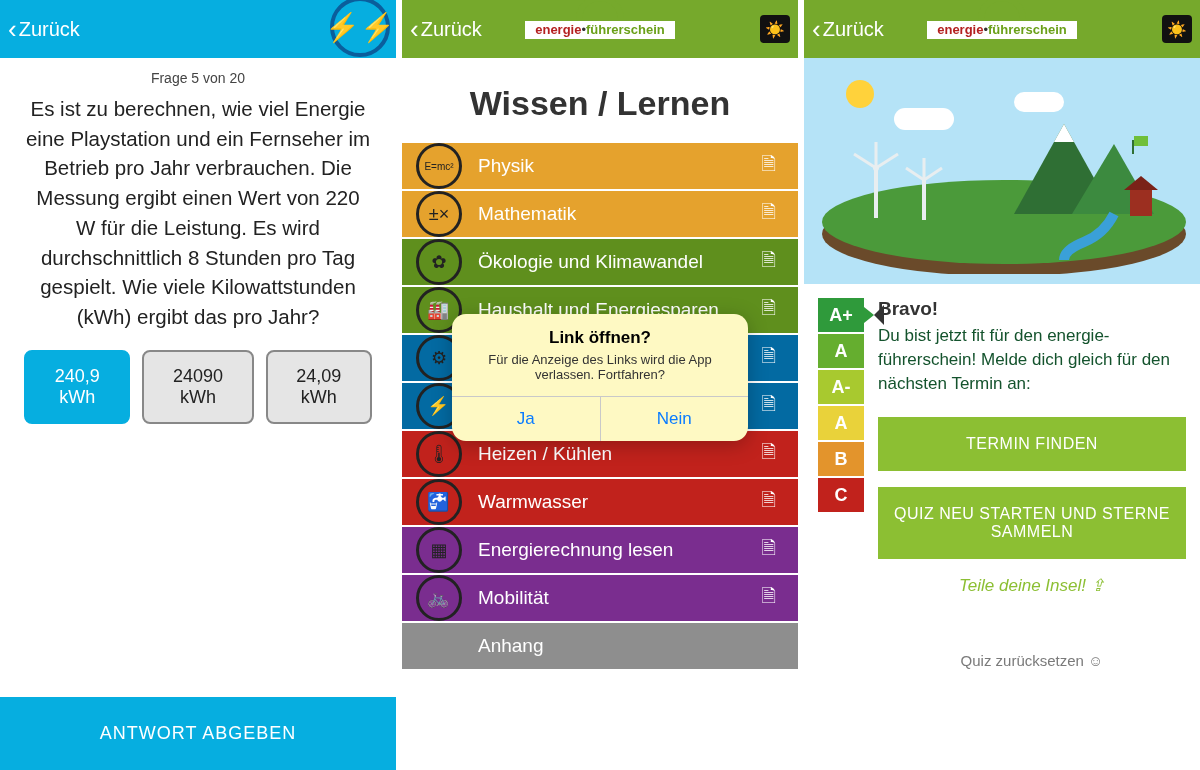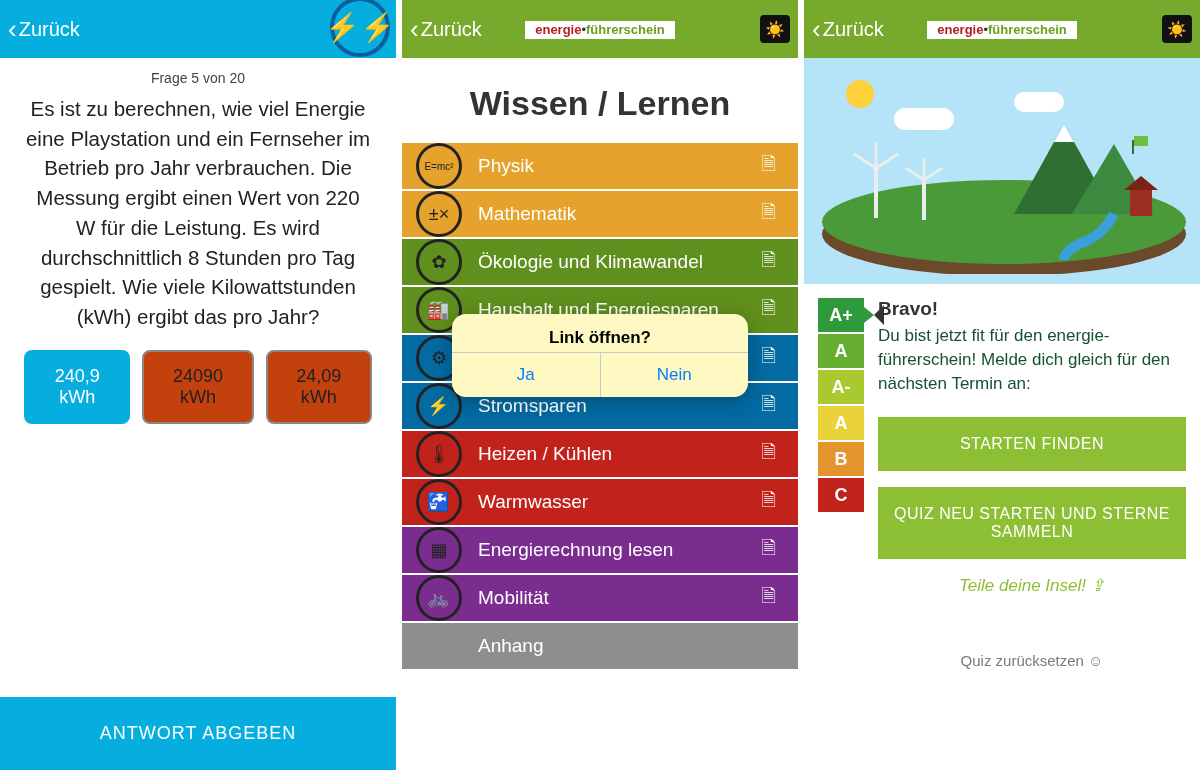--- a/index.html
+++ b/index.html
@@ -20,21 +20,21 @@
   .logo-wrap{display:flex;flex-direction:column;align-items:center;margin-top:-12px;}
   .logo-tick{width:6px;height:16px;background:#76a92c;margin-bottom:-2px;}
   .hdr-right{margin-left:auto;}
   .sun-badge{width:30px;height:28px;background:#111;border-radius:4px;display:flex;align-items:center;justify-content:center;font-size:16px;}
   .bolt-badge{width:52px;height:52px;border-radius:50%;background:#06aee0;border:4px solid #0a5e9c;display:flex;align-items:center;justify-content:center;color:#0a5e9c;font-size:28px;font-weight:bold;margin-top:-4px;margin-right:-2px;}
   
   .quiz-body{flex:1;display:flex;flex-direction:column;align-items:center;padding:0 24px;}
   .progress{font-size:14px;color:#444;margin:12px 0 8px;}
   .question{font-size:20.5px;line-height:1.45;color:#222;text-align:center;}
   .answers{width:100%;margin-top:18px;display:flex;gap:12px;}
-  .answer{border:2px solid #888;border-radius:8px;padding:14px 10px;text-align:center;font-size:18px;color:#222;background:#c2410c;cursor:pointer;}
+  .answer{border:2px solid #888;border-radius:8px;padding:14px 10px;text-align:center;font-size:18px;color:#222;background:#e5e5e5;cursor:pointer;}
   .answer.selected{background:#06aee0;border-color:#06aee0;color:#fff;}
   .submit-bar{margin-top:auto;background:#06aee0;color:#fff;text-align:center;padding:26px 8px;font-size:18px;letter-spacing:1px;cursor:pointer;}
   
   .topics-body{flex:1;display:flex;flex-direction:column;}
   .topics-title{text-align:center;font-size:34px;font-weight:600;color:#333;margin:26px 0 20px;}
   .topic{height:46px;margin-bottom:2px;display:flex;align-items:center;color:#fff;font-size:19px;position:relative;padding-left:76px;cursor:pointer;}
   .topic .icon-ring{position:absolute;left:14px;top:50%;transform:translateY(-50%);width:40px;height:40px;border-radius:50%;border:3px solid #222;display:flex;align-items:center;justify-content:center;font-size:18px;color:#222;}
   .topic .doc{position:absolute;right:22px;top:50%;transform:translateY(-50%);color:#fff;font-size:18px;}
   .topic.anhang{color:#fff;padding-left:76px;}
   
@@ -161,20 +161,21 @@
             <span class="doc">🗎</span>
           </div>
           <div class="topic anhang" style="background: rgb(142, 142, 142);">
             <span>Anhang</span>
           </div>
         </div>
     </div>
 
     <div class="dialog">
       <h3>Link öffnen?</h3>
+      <p>Für die Anzeige des Links wird die App verlassen. Fortfahren?</p>
       <div class="btns">
         <div>Ja</div>
         <div>Nein</div>
       </div>
     </div>
   </div>
 
   <div class="phone">
     <div class="hdr hdr-green">
       <div class="back">
@@ -227,21 +228,21 @@
           <div class="grade" style="background: rgb(47, 154, 59);">A+<div class="tri" style="border-left: 10px solid rgb(47, 154, 59);"></div><div style="position: absolute; right: -20px; top: 50%; transform: translateY(-50%); width: 0px; height: 0px; border-top: 10px solid transparent; border-bottom: 10px solid transparent; border-right: 10px solid rgb(51, 51, 51);"></div></div>
           <div class="grade" style="background: rgb(101, 174, 47);">A</div>
           <div class="grade" style="background: rgb(168, 201, 47);">A-</div>
           <div class="grade" style="background: rgb(233, 210, 58);">A</div>
           <div class="grade" style="background: rgb(227, 148, 44);">B</div>
           <div class="grade" style="background: rgb(193, 34, 28);">C</div>
         </div>
       <div class="res-right">
         <div class="bravo">Bravo!</div>
         <div class="bravo-text">Du bist jetzt fit für den energie-führerschein! Melde dich gleich für den nächsten Termin an:</div>
-        <div class="big-btn">STARTEN FINDEN</div>
+        <div class="big-btn">TERMIN FINDEN</div>
         <div class="big-btn">QUIZ NEU STARTEN UND STERNE SAMMELN</div>
         <div class="share">
           <span>Teile deine Insel!</span> <span>⇪</span>
         </div>
         <div class="reset">Quiz zurücksetzen ☺</div>
       </div>
     </div>
   </div>
 
 </div>

